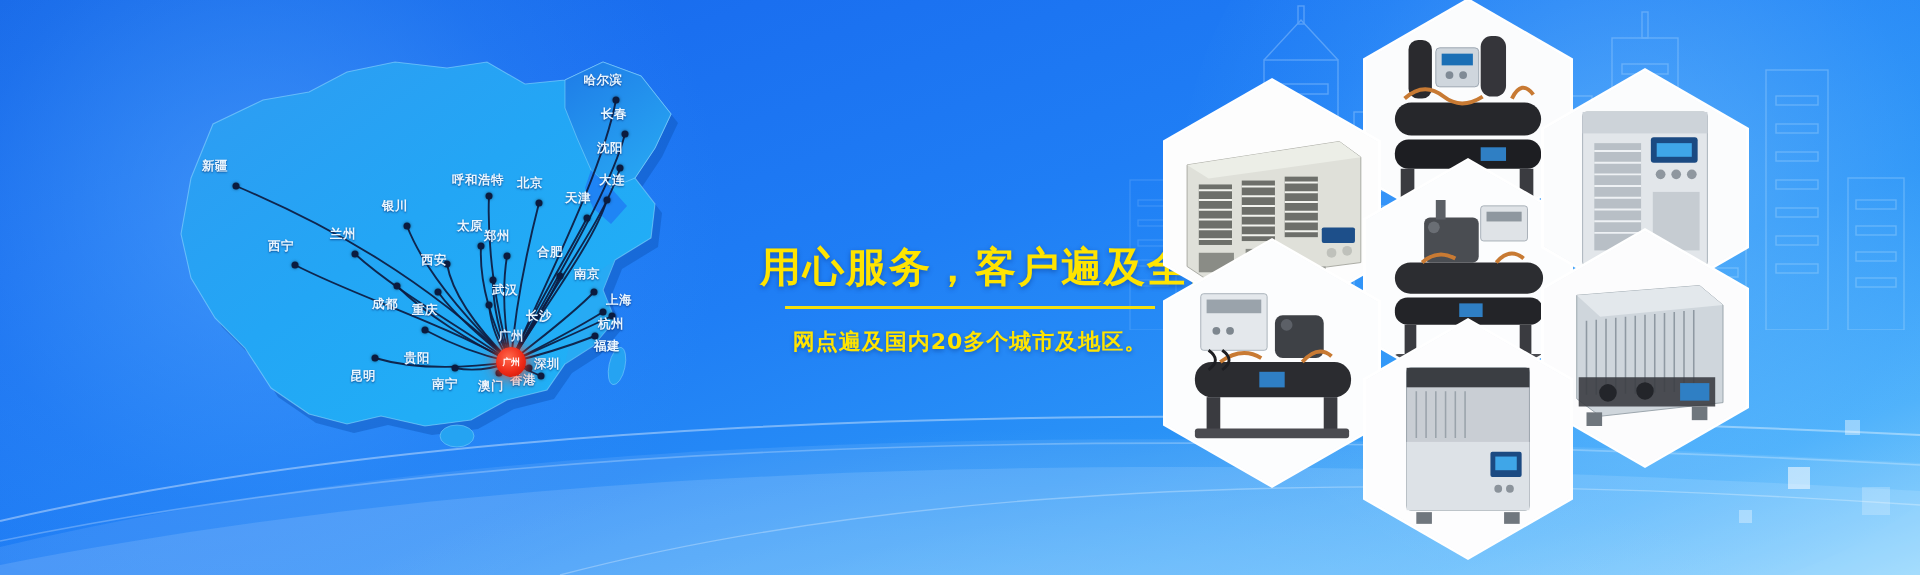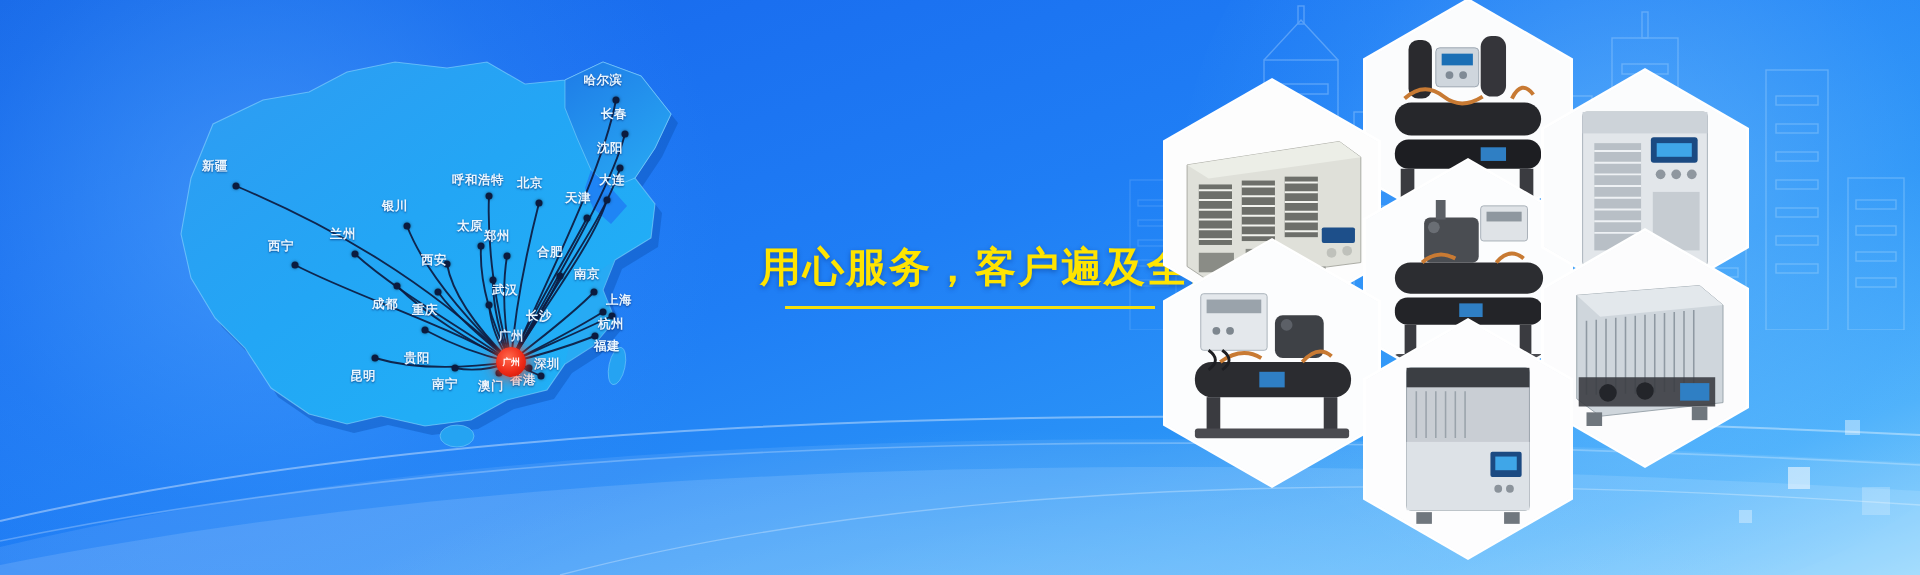--- a/index.html
+++ b/index.html
@@ -352,20 +352,21 @@
       </div>
 
     <div class="hub-marker" style="left:416px;top:334px;">广州</div>
     <div class="hub-label" style="left:416px;top:308px;">广州</div>
   </div>
 
   <div id="copy">
     <div id="headline">用心服务，客户遍及全国</div>
     <div id="rule"></div>
     <div id="sub">
+      <div>网点遍及国内20多个城市及地区。</div>
     </div>
   </div>
 
   <div id="hexgrid">
 
     <div class="hex" style="left:188px;top:8px;width:210px;height:242px;">
       <div class="hex-inner">
         <svg viewBox="0 0 210 242" preserveAspectRatio="xMidYMid slice">
           <rect width="210" height="242" fill="#fbfcfd"></rect>
           <rect x="44" y="40" width="24" height="60" rx="10" fill="#2a2a2e"></rect>

